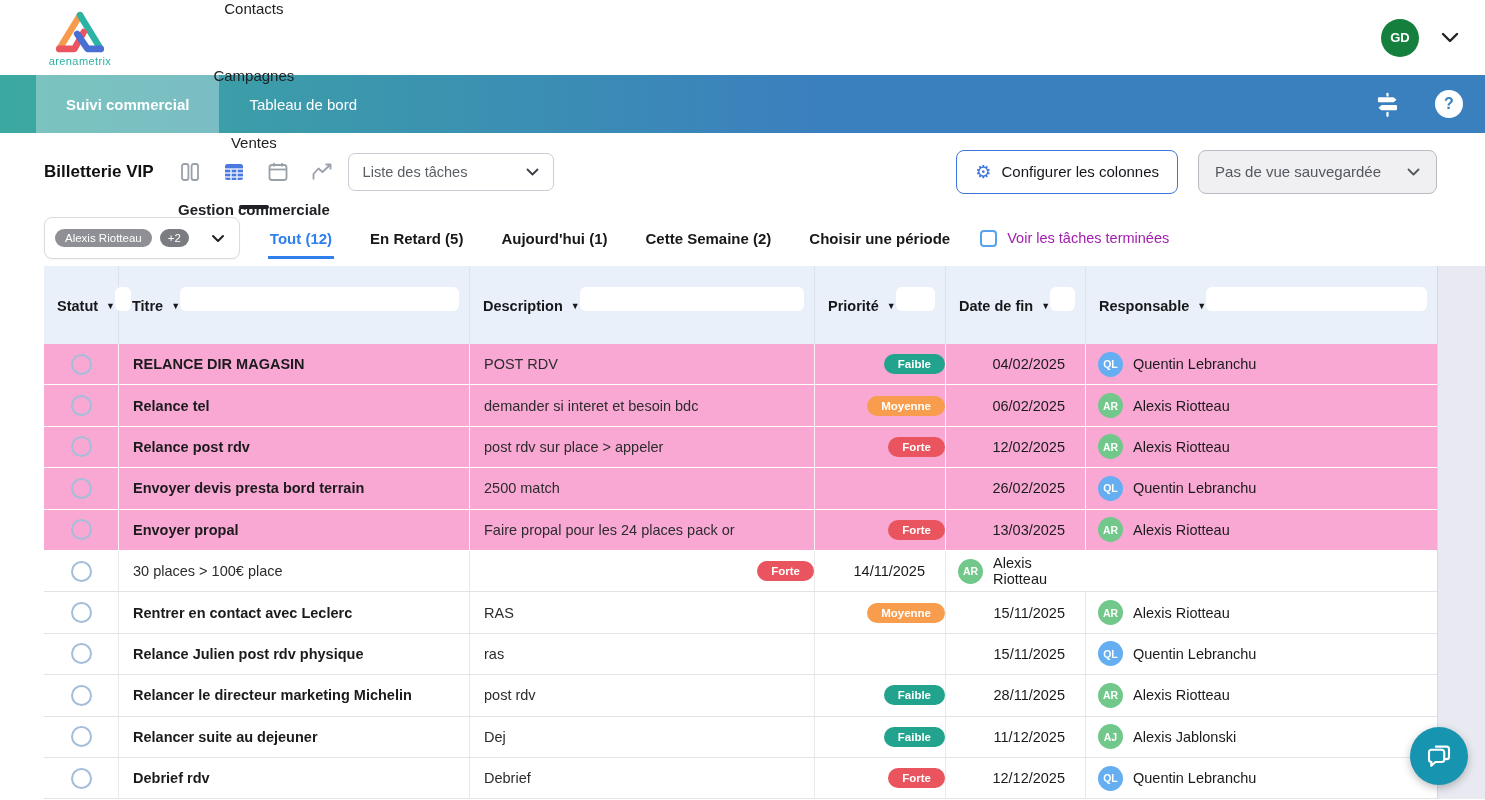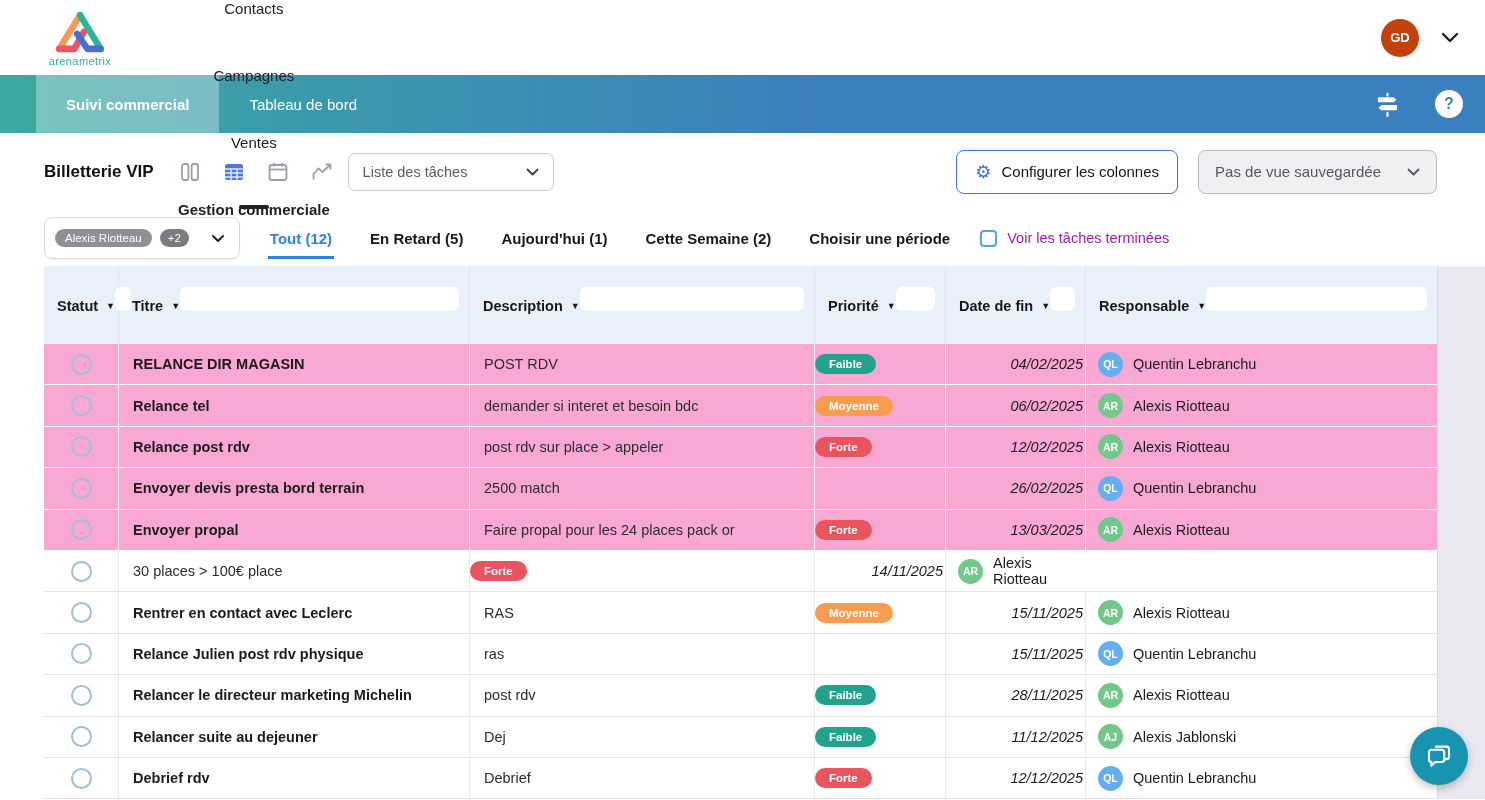--- a/index.html
+++ b/index.html
@@ -77,24 +77,24 @@
 
   .trow { height:41.4px; border-bottom:1px solid #E4E4E7; background:#fff; }
   .trow .cell { display:flex; align-items:center; border-right:1px solid #E9E9EB; overflow:hidden; }
   .trow .cell:last-child { border-right:none; }
   .trow.row-pink { background:#f9a8d4; border-bottom-color:#fff; }
   .trow.row-pink .cell { border-right-color:rgba(255,255,255,0.85); }
   .c-status { justify-content:center; }
   .radio { width:21px; height:21px; border:2px solid #A4BDD9; border-radius:50%; cursor:pointer; }
   .c-title { padding-left:14px; font-weight:700; font-size:14.5px; }
   .c-desc { padding-left:14px; font-size:14.5px; color:#2c2c2e; }
-  .c-prio { justify-content:flex-start; }
+  .c-prio { justify-content:flex-end; }
   .badge { color:#fff; font-size:11.5px; font-weight:700; padding:4px 14px; border-radius:12px;
     white-space:nowrap; }
-  .c-date { justify-content:flex-end; padding-right:2px; font-size:14.5px;font-style:italic; }
+  .c-date { justify-content:flex-end; padding-right:20px; font-size:14.5px; }
   .c-owner { padding-left:12px; gap:10px; font-size:14.5px; }
   .avatar { width:25px; height:25px; border-radius:50%; color:#fff; font-weight:700; font-size:10.5px;
     display:flex; align-items:center; justify-content:center; flex:none; }
 
   
   .chat-fab { position:absolute; right:17px; bottom:15px; width:58px; height:58px; border-radius:50%;
     background:#1794B0; display:flex; align-items:center; justify-content:center;
     box-shadow:0 3px 8px rgba(0,0,0,0.25); cursor:pointer; z-index:10; }
 </style>
 </head>
@@ -112,21 +112,21 @@
     </svg>
     <span style="font-size:11px;color:#2BB3A3;letter-spacing:0.4px;">arenametrix</span>
   </div>
   <nav class="topnav">
     <div class="topnav-item">Contacts</div>
     <div class="topnav-item">Campagnes</div>
     <div class="topnav-item">Ventes</div>
     <div class="topnav-item active">Gestion commerciale</div>
   </nav>
   <div class="topbar-right">
-    <div class="user-avatar" style="background: #c2410c;">GD</div>
+    <div class="user-avatar" style="background: #15803d;">GD</div>
     <svg width="18" height="11" viewBox="0 0 18 11">
       <polyline points="2,2 9,9 16,2" fill="none" stroke="#202124" stroke-width="2.4" stroke-linecap="round" stroke-linejoin="round"></polyline>
     </svg>
   </div>
 </header>
 
 <nav class="subnav">
   <div class="subnav-tab active">Suivi commercial</div>
   <div class="subnav-tab">Tableau de bord</div>
   <div class="subnav-right">

